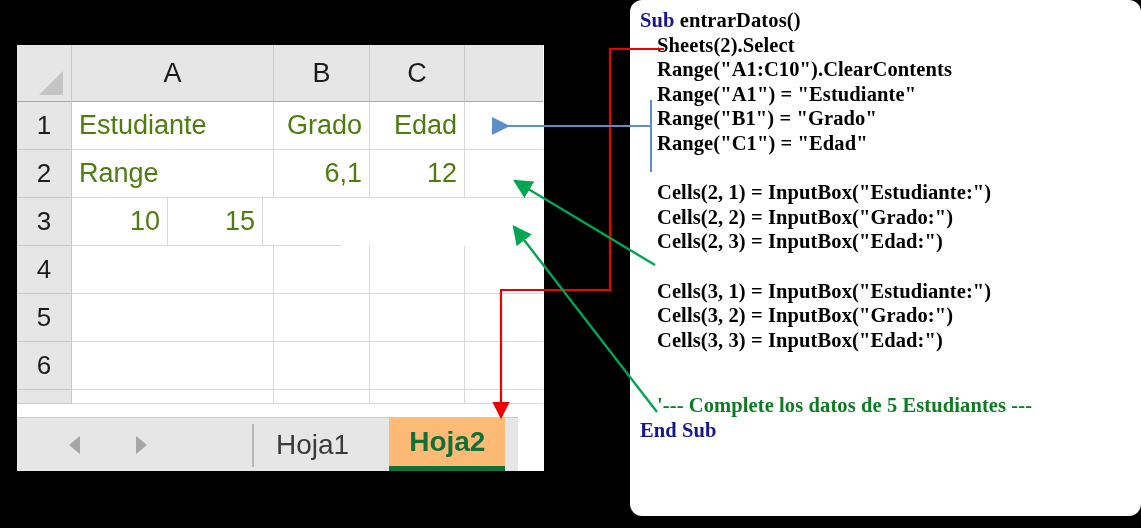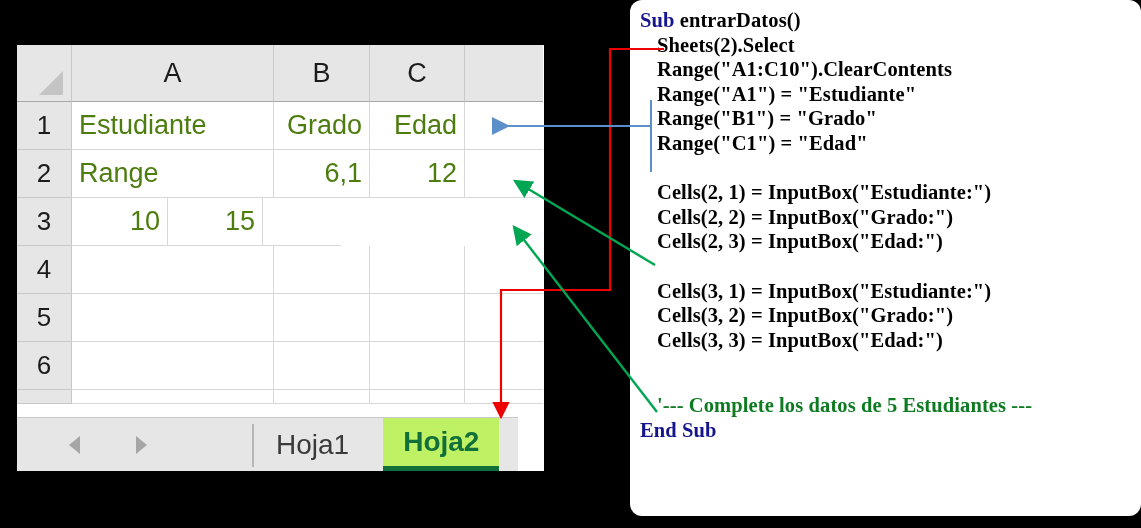--- a/index.html
+++ b/index.html
@@ -85,23 +85,23 @@
   .nav-arrow { width: 0; height: 0; }
   .nav-left { border-top: 9px solid transparent; border-bottom: 9px solid transparent; border-right: 11px solid #a6a6a6; }
   .nav-right { border-top: 9px solid transparent; border-bottom: 9px solid transparent; border-left: 11px solid #a6a6a6; }
   .tab-sep { width: 2px; background: #b5b5b5; margin: 6px 0 4px 55px; }
   .tab {
     display: flex; align-items: center; justify-content: center;
     padding: 0 22px; font-size: 28px;
   }
   .tab-inactive { color: #3a3a3a; }
   .tab-active {
-    background: #bef264; color: #11703a; font-weight: bold;
+    background: #fdba74; color: #11703a; font-weight: bold;
     border-bottom: 5px solid #11703a;
-    margin-left: 12px; padding: 0 20px;
+    margin-left: 18px; padding: 0 20px;
   }
 
   
   #codepanel {
     position: absolute;
     left: 630px; top: 0px;
     width: 511px; height: 516px;
     background: #ffffff;
     padding: 8px 0 0 10px;
     font-family: "Liberation Serif", serif;

